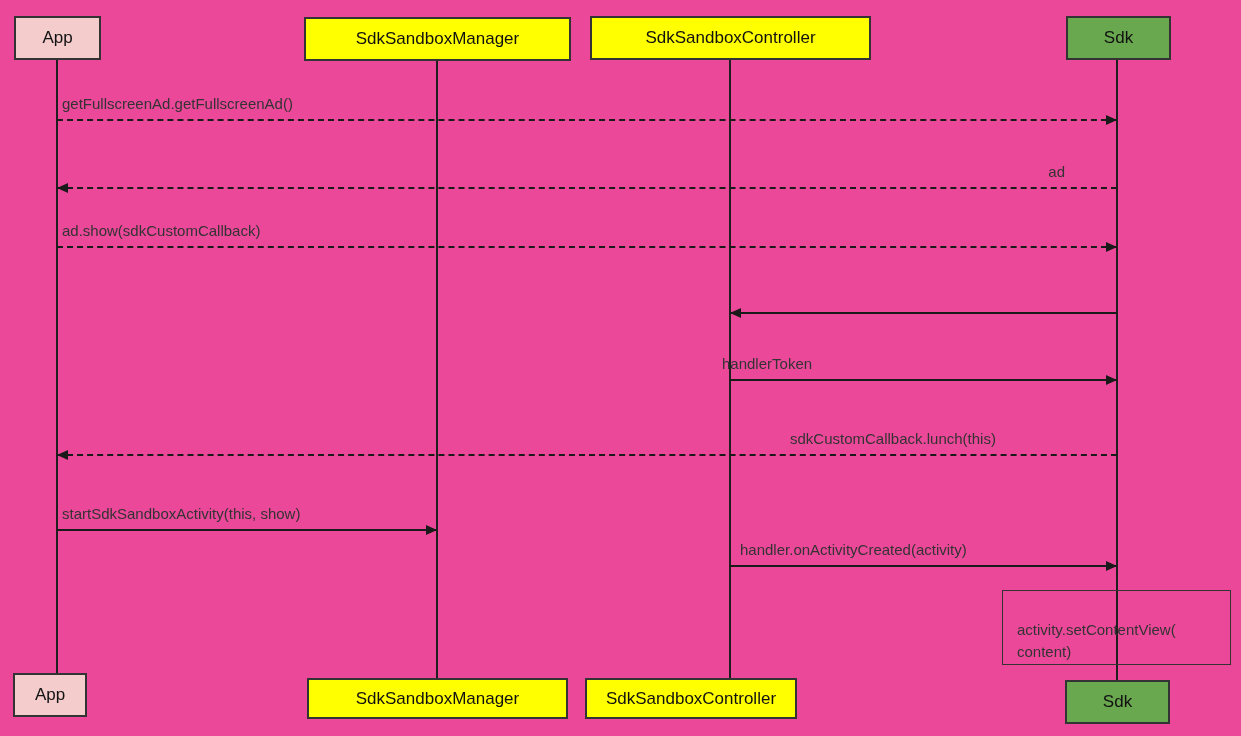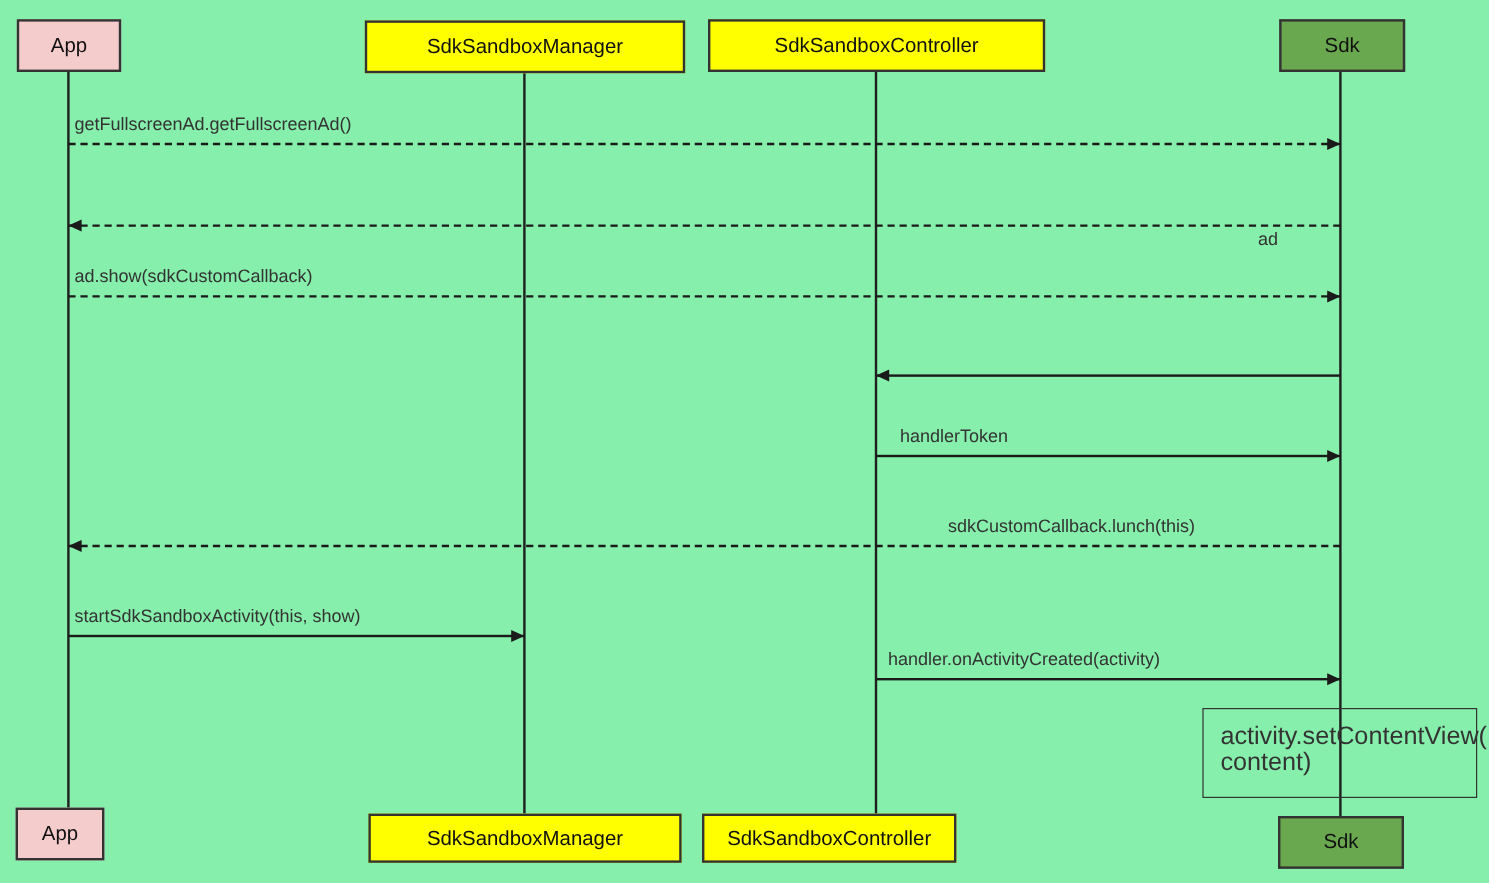--- a/index.html
+++ b/index.html
@@ -1,20 +1,20 @@
 <!DOCTYPE html>
 <html><head>
 <meta charset="utf-8">
 <style>
   html, body { margin: 0; padding: 0; background: #ffffff; }
   .canvas {
     position: relative;
     width: 1241px;
     height: 736px;
-    background: #86efac;
+    background: #ec4899;
     font-family: "Liberation Sans", sans-serif;
     overflow: hidden;
   }
 
   
   .lifeline {
     position: absolute;
     width: 2px;
     background: #1f1f1f;
     z-index: 1;
@@ -83,41 +83,41 @@
 
   
   .mlabel {
     position: absolute;
     font-size: 15px;
     color: #333333;
     white-space: nowrap;
     z-index: 3;
   }
   .mlb0 { left: 62px;  top: 95px;  }
-  .mlb1 { right: 176px; top: 163px; text-align: right; margin-top: 28px; }
+  .mlb1 { right: 176px; top: 163px; text-align: right; }
   .mlb2 { left: 62px;  top: 222px; }
   .mlb3 { left: 745px; top: 288px; }
-  .mlb4 { left: 750px; top: 355px; }
+  .mlb4 { left: 722px; top: 355px; }
   .mlb5 { left: 790px; top: 430px; }
   .mlb6 { left: 62px;  top: 505px; }
   .mlb7 { left: 740px; top: 541px; }
 
   
   .note {
     position: absolute;
     left: 1002px; top: 590px;
     width: 229px; height: 75px;
     border: 1.5px solid #333333;
     box-sizing: border-box;
     background: transparent;
     z-index: 2;
   }
   .note-text {
-    margin: 12px 0 0 14px;
-    font-size: 21px;
+    margin: 28px 0 0 14px;
+    font-size: 15px;
     line-height: 22px;
     color: #333333;
     white-space: pre-line;
   }
 </style>
 </head>
 <body>
 
 <div class="canvas">
 

